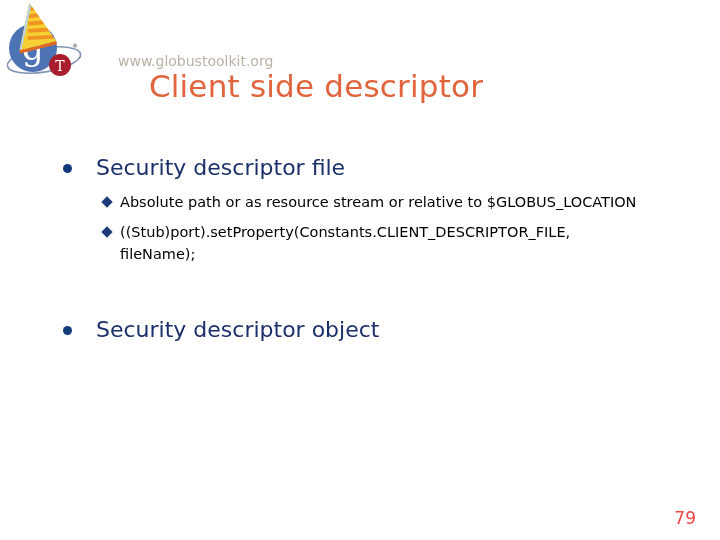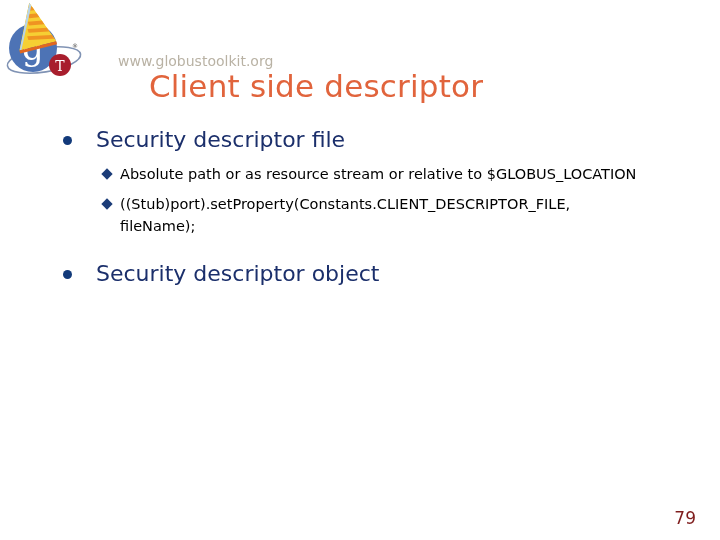--- a/index.html
+++ b/index.html
@@ -90,20 +90,21 @@
     width: 9px;
     height: 9px;
     border-radius: 50%;
     background: #123A7A;
   }
   .l1-text {
     font-size: 22px;
     color: #1B2F6B;
     line-height: 30px;
     white-space: nowrap;
+    margin-top: 28px;
   }
 
   .l2-item {
     position: relative;
     padding-left: 120px;
     margin-top: 8px;
   }
   .l2-bullet {
     position: absolute;
     left: 103px;
@@ -121,21 +122,21 @@
   }
 
   .group-gap { height: 22px; }
 
   
   .page-number {
     position: absolute;
     right: 24px;
     bottom: 12px;
     font-size: 17px;
-    color: #7f1d1d;
+    color: #ef4444;
   }
 </style>
 </head>
 <body>
 
 <div class="logo-block">
 
   <svg class="logo-mark" viewBox="0 0 84 76">
 
     <ellipse cx="42" cy="58" rx="37" ry="12" fill="none" stroke="#8093b4" stroke-width="1.6" transform="rotate(-9 42 58)"></ellipse>

